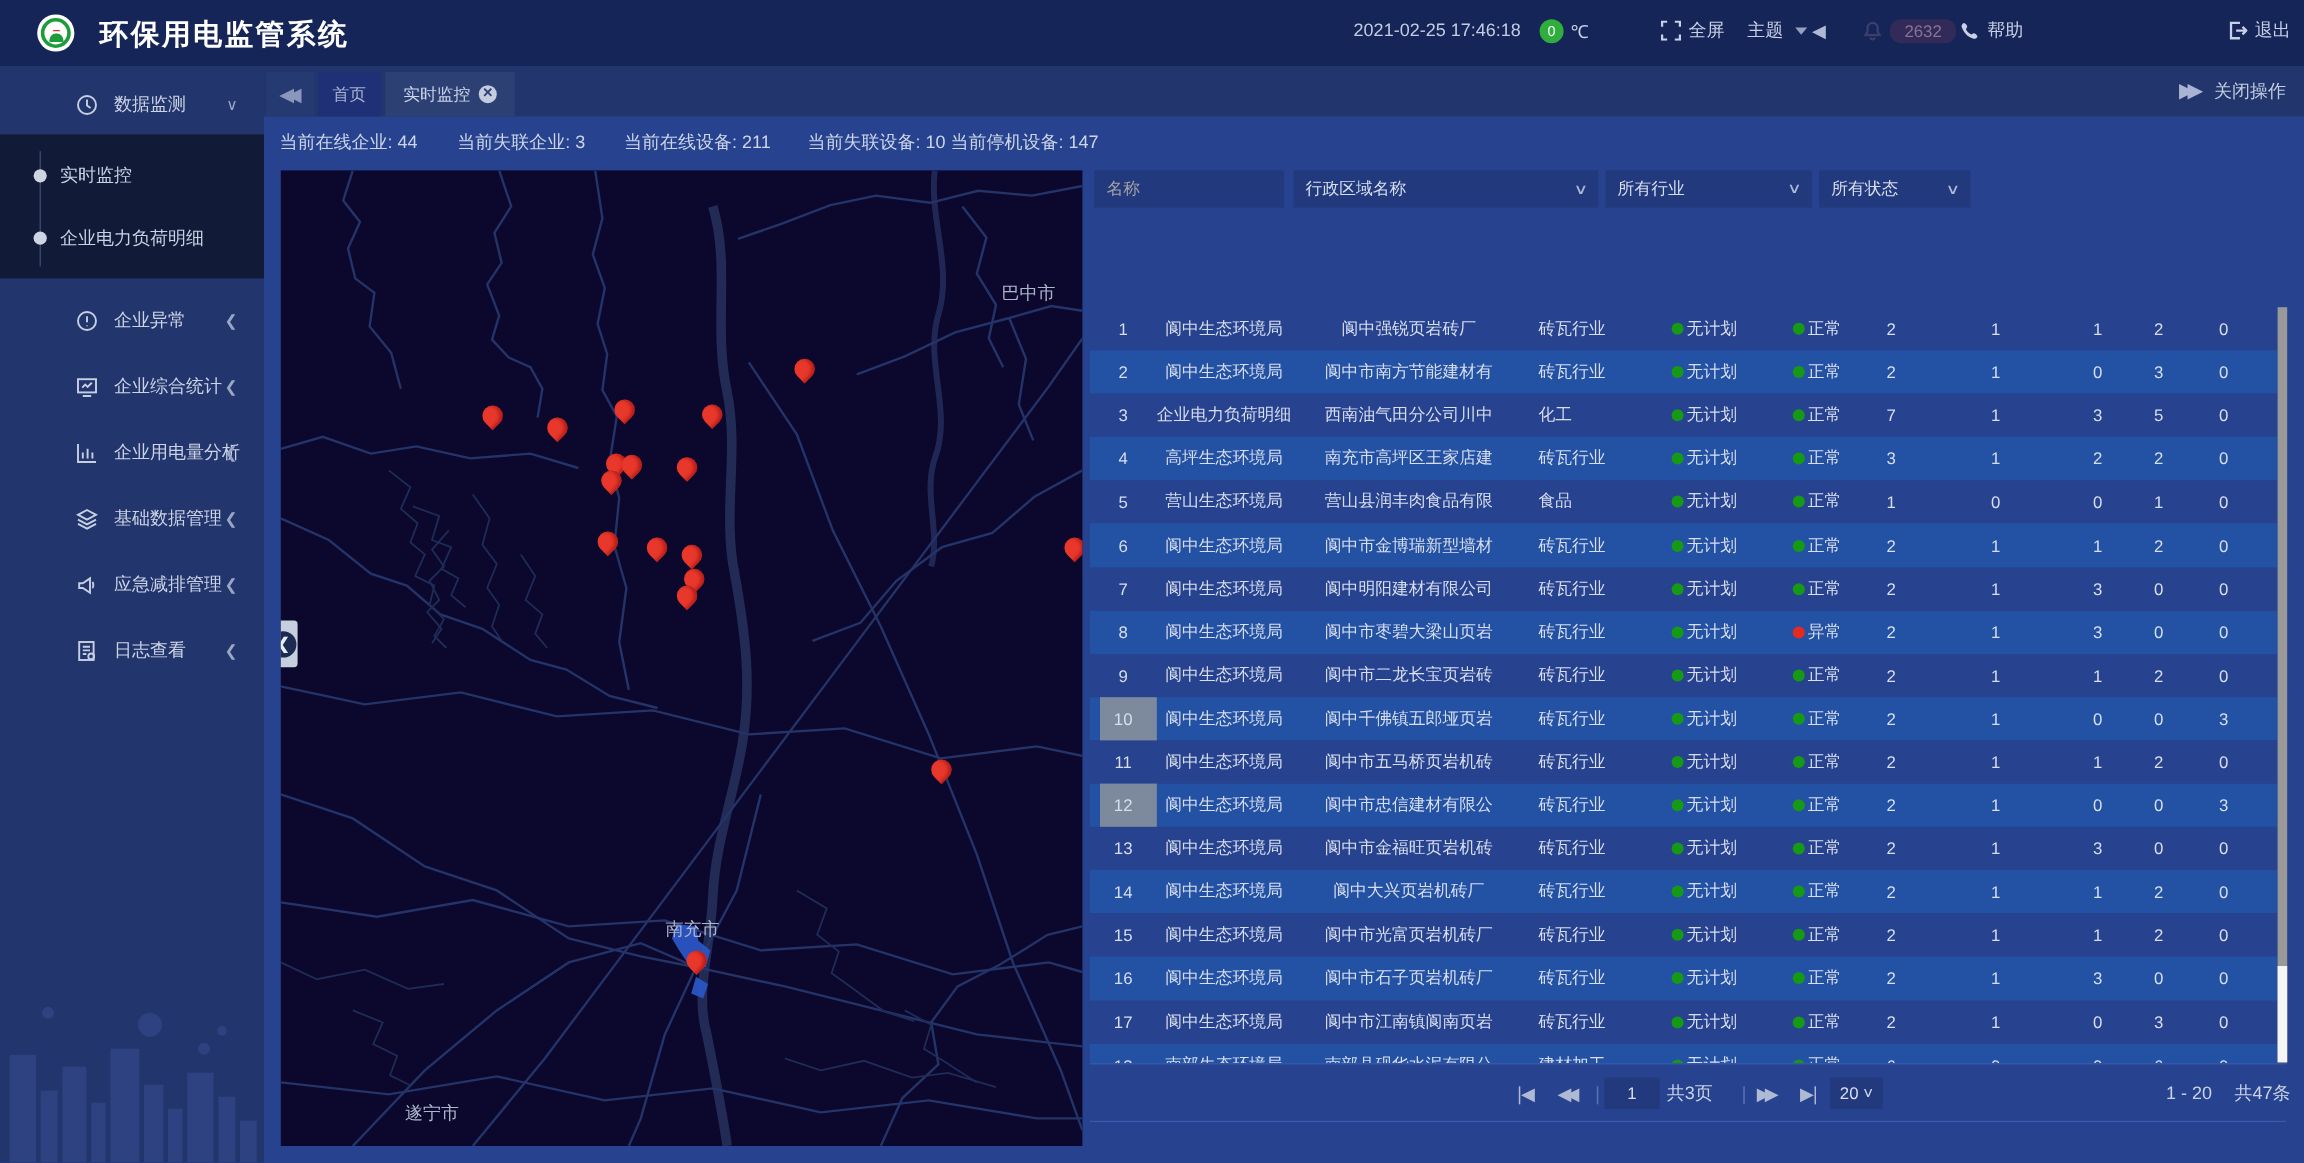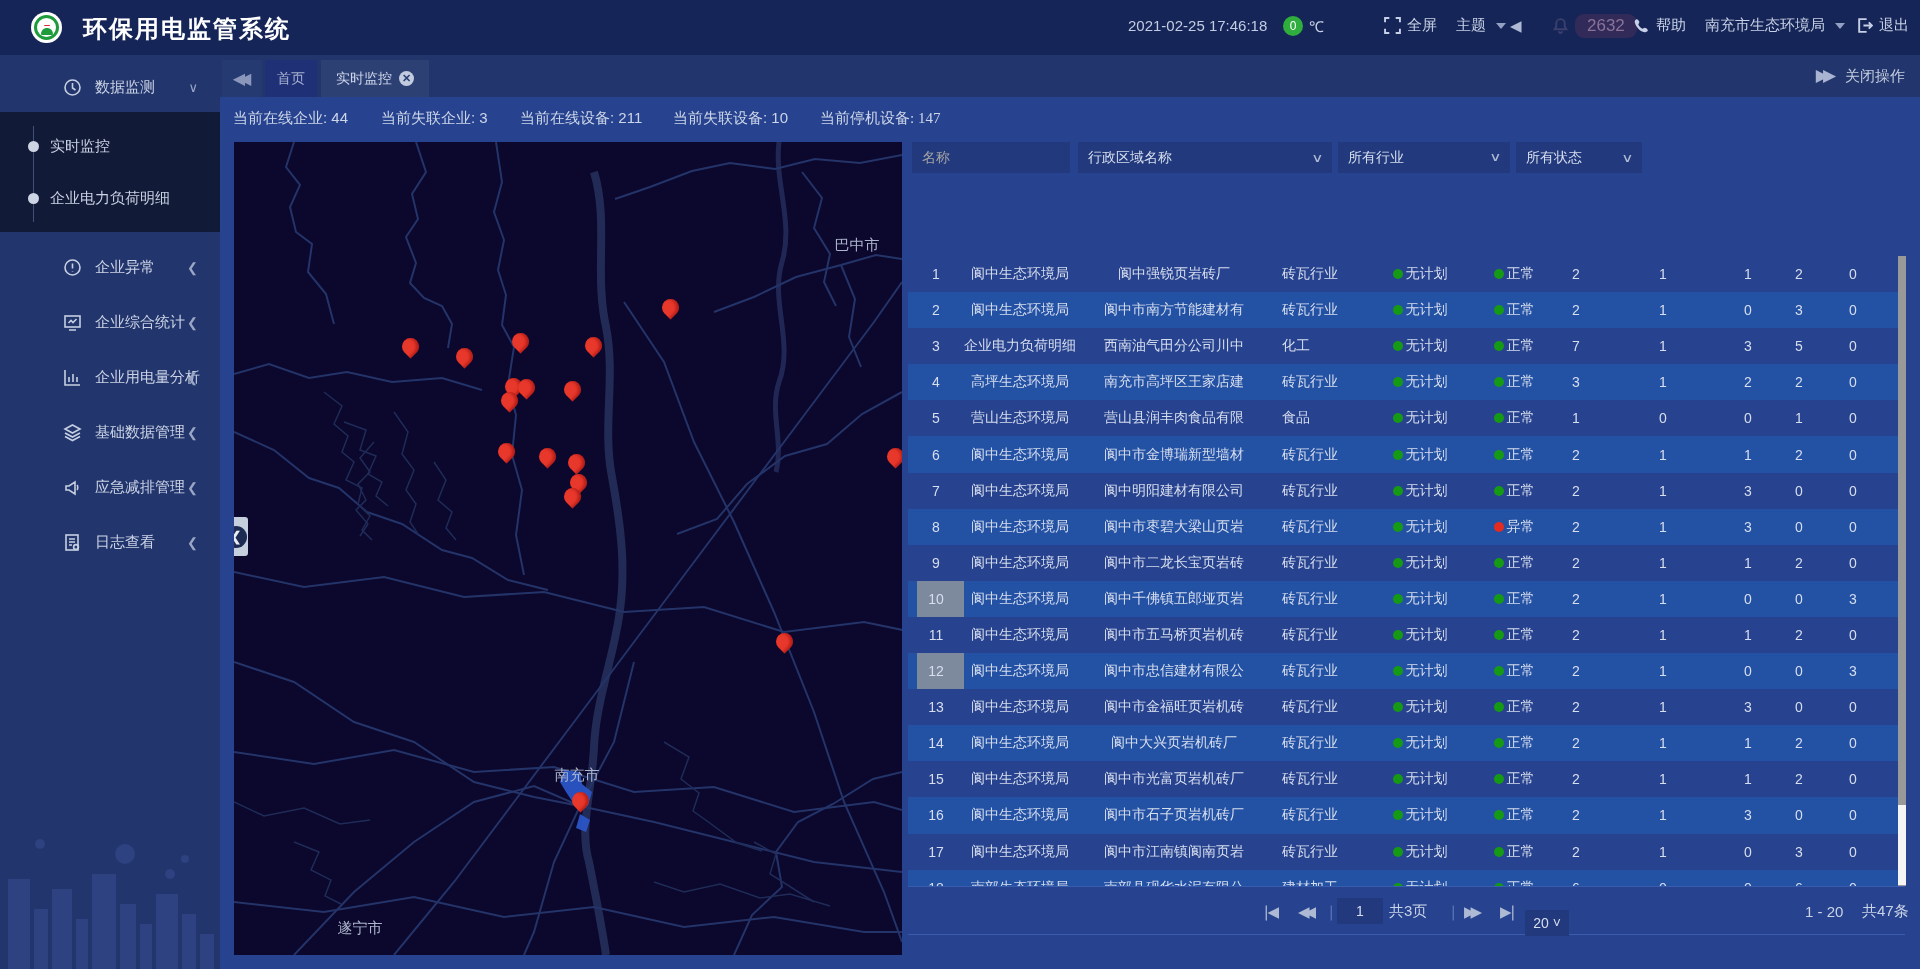--- a/index.html
+++ b/index.html
@@ -9,21 +9,21 @@
 
 .header { position:absolute; left:0; top:0; width:1920px; height:55px; background:#162557; z-index:5; }
 .logo { position:absolute; left:31px; top:12px; width:31px; height:31px; border-radius:50%; background:#fff; }
 .logo::before { content:""; position:absolute; left:3px; top:3px; right:3px; bottom:3px; border-radius:50%; border:3px solid #1e9b3a; background:#fff; }
 .logo::after { content:""; position:absolute; left:50%; top:16px; width:12px; height:7px; transform:translateX(-50%); background:#1e9b3a; border-radius:50% 50% 10% 10% / 100% 100% 10% 10%; box-shadow:0 -6px 0 -3px #d43030; }
 .app-title { position:absolute; left:83px; top:13px; font-size:24px; font-weight:bold; color:#ffffff; letter-spacing:2px; }
 .hitem { position:absolute; top:0; height:51px; display:flex; align-items:center; color:#c7d0e6; font-size:15px; gap:6px; }
 .h-datetime { left:1128px; color:#c2cce2; }
 .temp-badge { width:20px; height:20px; border-radius:50%; background:#2fae3d; color:#fff; font-size:12px; display:flex; align-items:center; justify-content:center; }
 .caret-down { display:inline-block; width:0; height:0; border-left:5px solid transparent; border-right:5px solid transparent; border-top:6px solid #93a0c2; margin-left:4px; }
-.pill { background:#322a58; color:#8a7398; border-radius:9px; padding:2px 12px; font-size:17px; }
+.pill { background:#322a58; color:#8a7398; border-radius:9px; padding:2px 12px; font-size:14px; }
 svg.hicon { width:17px; height:17px; fill:none; stroke:#c7d0e6; stroke-width:1.8; }
 
 
 .sidebar { position:absolute; left:0; top:55px; width:220px; height:914px; background:#22366d; z-index:4; overflow:hidden; }
 .menu-row { position:relative; height:50px; display:flex; align-items:center; padding-left:27px; color:#ccd3e6; font-size:15px; cursor:pointer;margin-left:36px; }
 .menu-row .mi { width:19px; height:19px; margin-right:13px; }
 .menu-row svg { width:19px; height:19px; stroke:#c6cfe2; fill:none; stroke-width:1.6; }
 .menu-arrow { position:absolute; right:22px; color:#9aa6c6; font-size:13px; }
 .submenu { background:#111a36; position:relative; padding:8px 0 8px 0; }
 .submenu .line { position:absolute; left:33px; top:14px; bottom:10px; width:1px; background:#454f75; }
@@ -124,24 +124,20 @@
     <svg class="hicon" viewBox="0 0 16 16" style="stroke:#3b3f6e">
         <path d="M8 2a4 4 0 0 1 4 4v3l1.5 2.5h-11L4 9V6a4 4 0 0 1 4-4z M6.5 13.5a1.5 1.5 0 0 0 3 0"></path>
       </svg>
     <span class="pill">2632</span>
   </div>
   <div class="hitem" style="left:1633px">
     <svg class="hicon" viewBox="0 0 16 16">
         <path d="M3 2c2 0 3 2 3 3L5 7c1 2 2 3 4 4l2-1c1 0 3 1 3 3-1 1-2 2-4 1-4-1-7-5-8-8-1-2 0-3 1-4z" fill="#c7d0e6" stroke="none"></path>
       </svg>
     <span>帮助</span>
-  </div>
-  <div class="hitem" style="left:1705px">
-    <span>南充市生态环境局</span>
-    <span class="caret-down"></span>
   </div>
   <div class="hitem" style="left:1856px">
     <svg class="hicon" viewBox="0 0 16 16">
         <path d="M10 2H3v12h7 M7 8h8 M12 5l3 3-3 3"></path>
       </svg>
     <span>退出</span>
   </div>
 </div>
 
 <div class="sidebar">
@@ -246,21 +242,21 @@
     </div>
     <div class="tab-right">▶▶</div>
     <div class="tab-close-ops">关闭操作</div>
   </div>
 
   <div class="stats" id="stats-root">
       <div class="stat" style="left: 13px;">当前在线企业: 44</div>
       <div class="stat" style="left: 161px;">当前失联企业: 3</div>
       <div class="stat" style="left: 300px;">当前在线设备: 211</div>
       <div class="stat" style="left: 453px;">当前失联设备: 10</div>
-      <div class="stat" style="left: 600px; font-family: Liberation Serif, serif;">当前停机设备: 147</div>
+      <div class="stat" style="left: 572px;">当前停机设备: 147</div>
     </div>
 
   <div class="map">
     <svg class="roads" width="668" height="813" viewBox="0 0 668 813">
       <path d="M360,30 C375,80 360,130 372,185 C382,235 368,285 378,335 C388,390 392,430 385,475 C378,520 362,560 360,605 C358,650 345,685 355,720 C362,755 368,785 372,813" fill="none" stroke="#242d59" stroke-width="8" opacity="0.95"></path>
       <path d="M545,0 C540,40 560,80 548,120 C536,160 560,200 545,240 C535,270 550,300 542,330" fill="none" stroke="#272f5f" stroke-width="5" opacity="0.8"></path>
       <g fill="none" stroke="#243468" stroke-width="2">
         <path d="M60 0 l-8 25 14 18 -10 22 6 25 16 12 -4 28 18 22 8 30"></path>
         <path d="M182 0 l10 30 -14 22 6 25 -12 18 10 26 -6 20 14 15 18 8 10 18 -4 24"></path>
         <path d="M262 0 l6 40 -8 30 10 28 -6 30 8 25 -4 30 12 22 -6 38 8 30 -4 40 10 35 -6 45 8 40"></path>
@@ -585,20 +581,20 @@
       <div class="pg pg-ico" style="left:352px">❘◀</div>
       <div class="pg pg-ico" style="left:390px">◀◀</div>
       <div class="pg pg-sep" style="left:417px">❘</div>
       <div class="pg" style="left:429px;top:11px;height:26px">
           <div class="pg-input">1</div>
         </div>
       <div class="pg" style="left:481px">共3页</div>
       <div class="pg pg-sep" style="left:539px">❘</div>
       <div class="pg pg-ico" style="left:556px">▶▶</div>
       <div class="pg pg-ico" style="left:592px">▶❘</div>
-      <div class="pg" style="left:617px;top:23px;height:26px">
+      <div class="pg" style="left:617px;top:11px;height:26px">
           <div class="pg-select"><span>20</span> ˅</div>
         </div>
       <div class="pg" style="left:897px">1 - 20</div>
       <div class="pg" style="left:954px">共47条</div>
     </div>
   </div>
 </div>
 
 </body></html>

